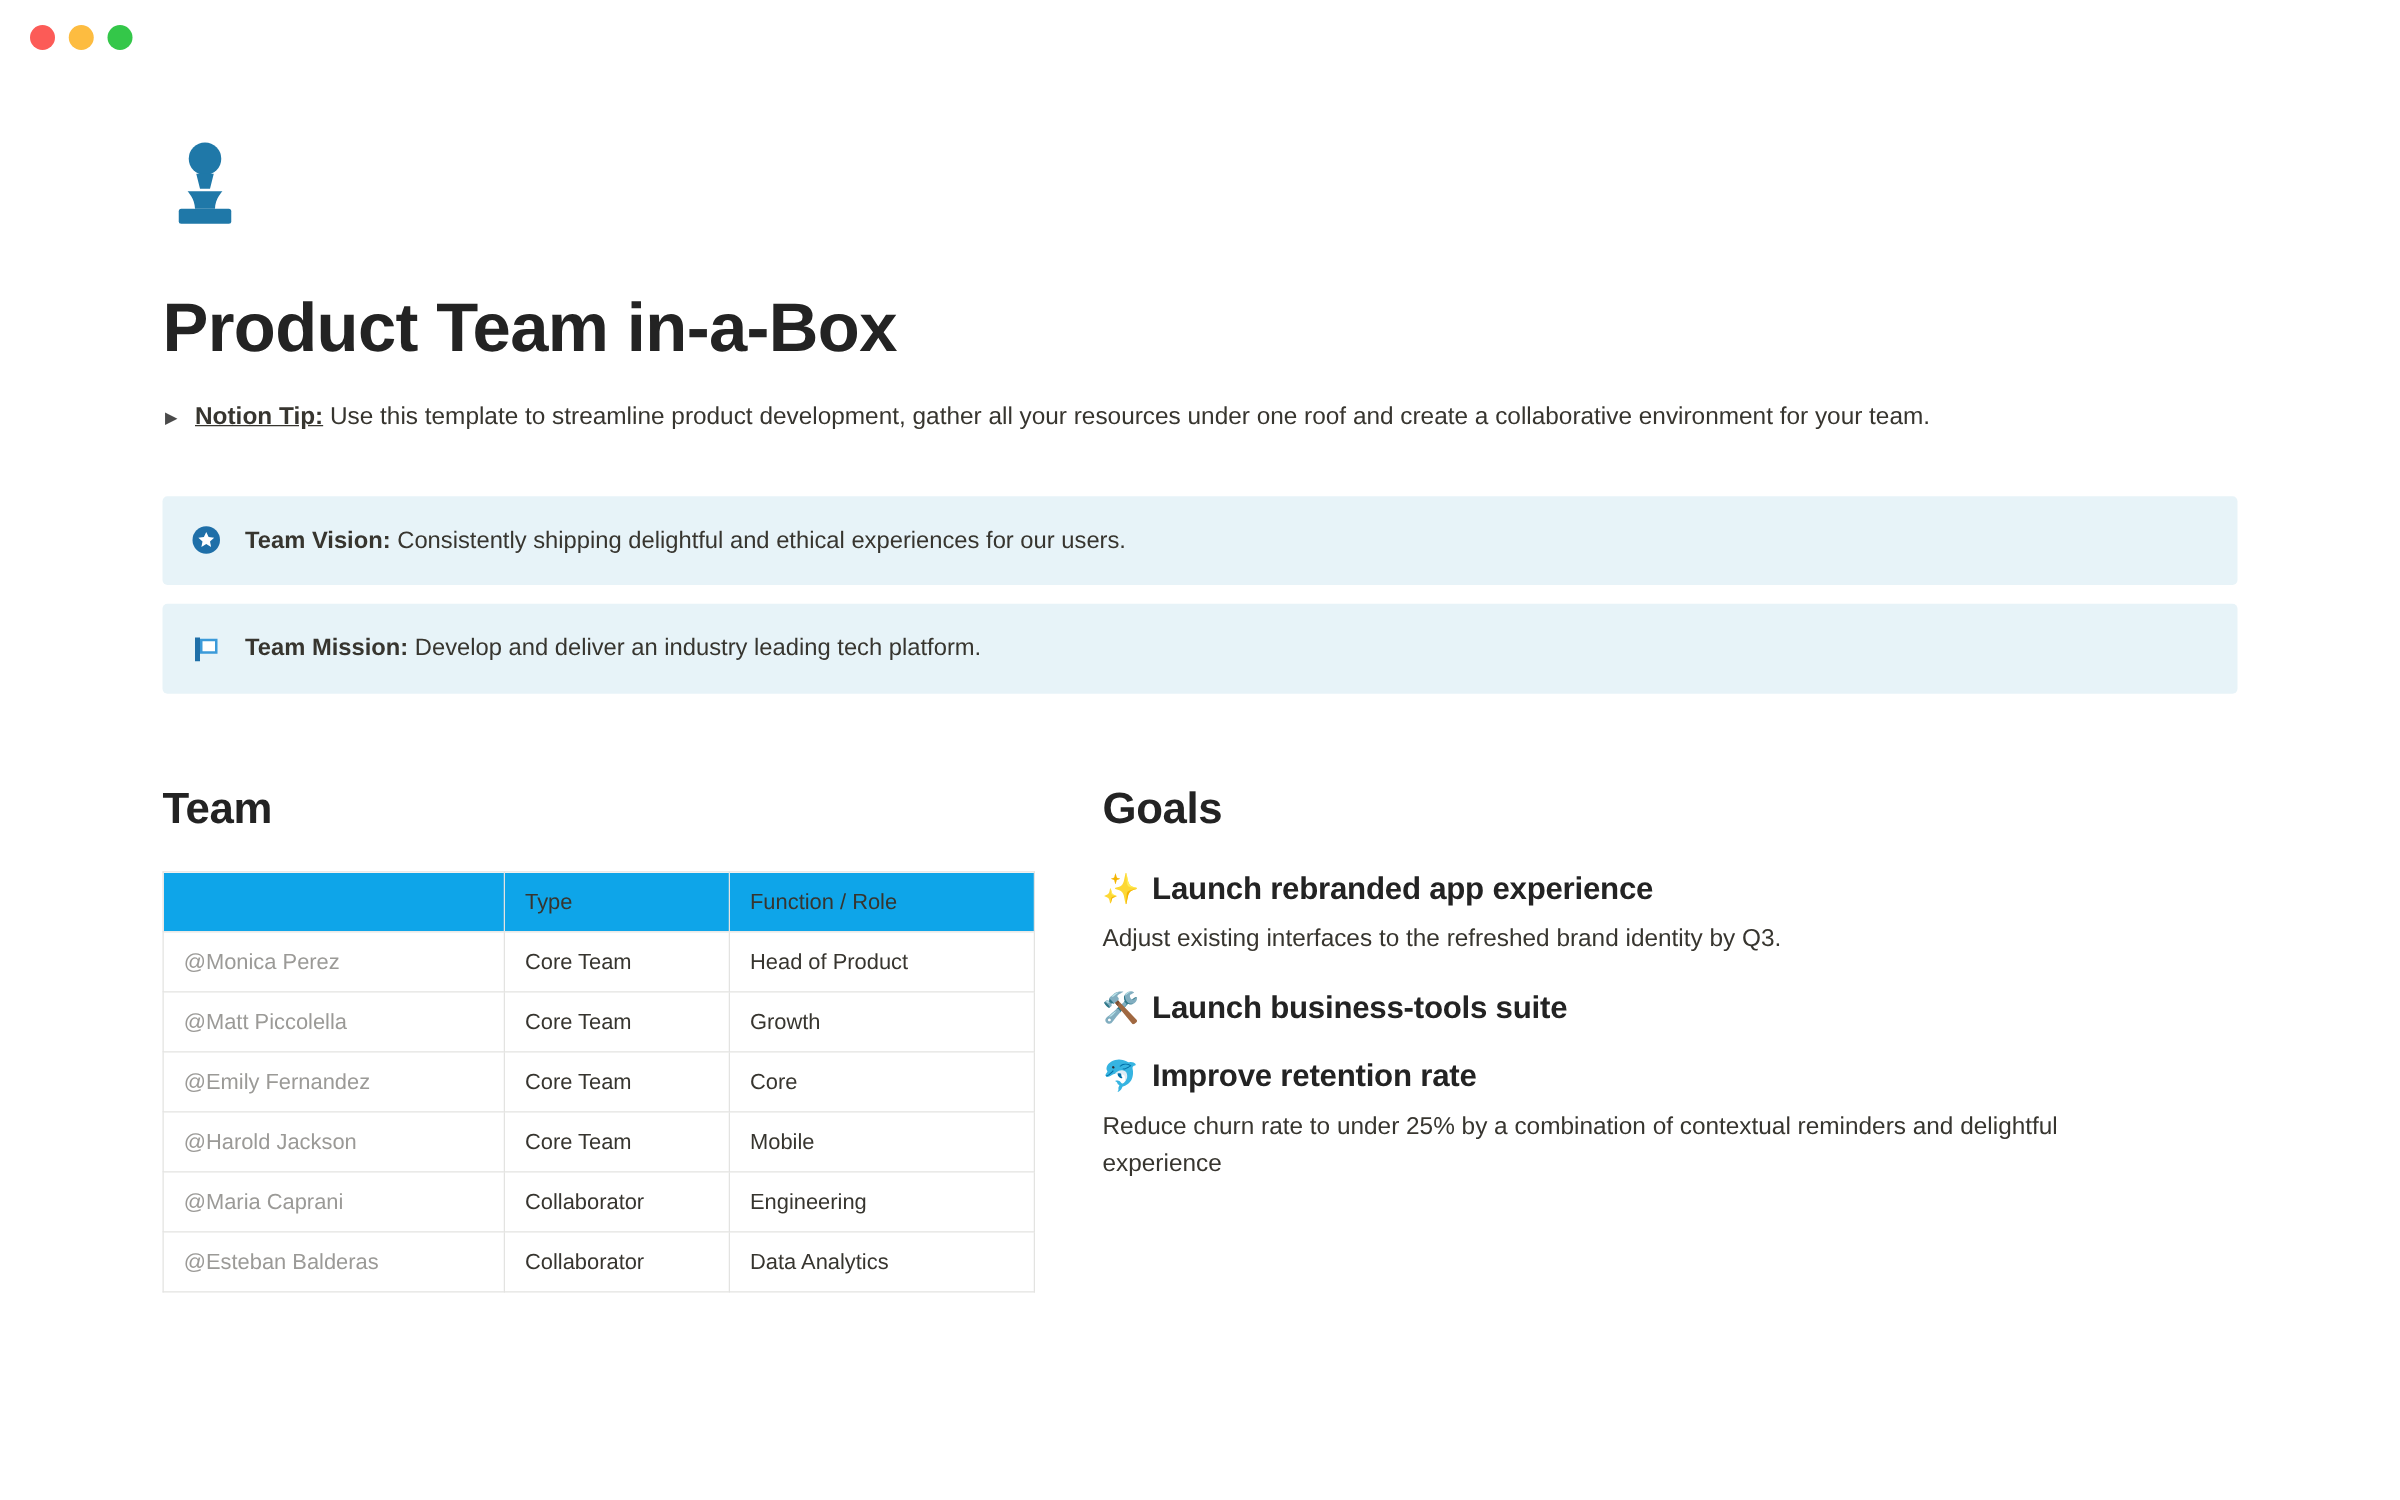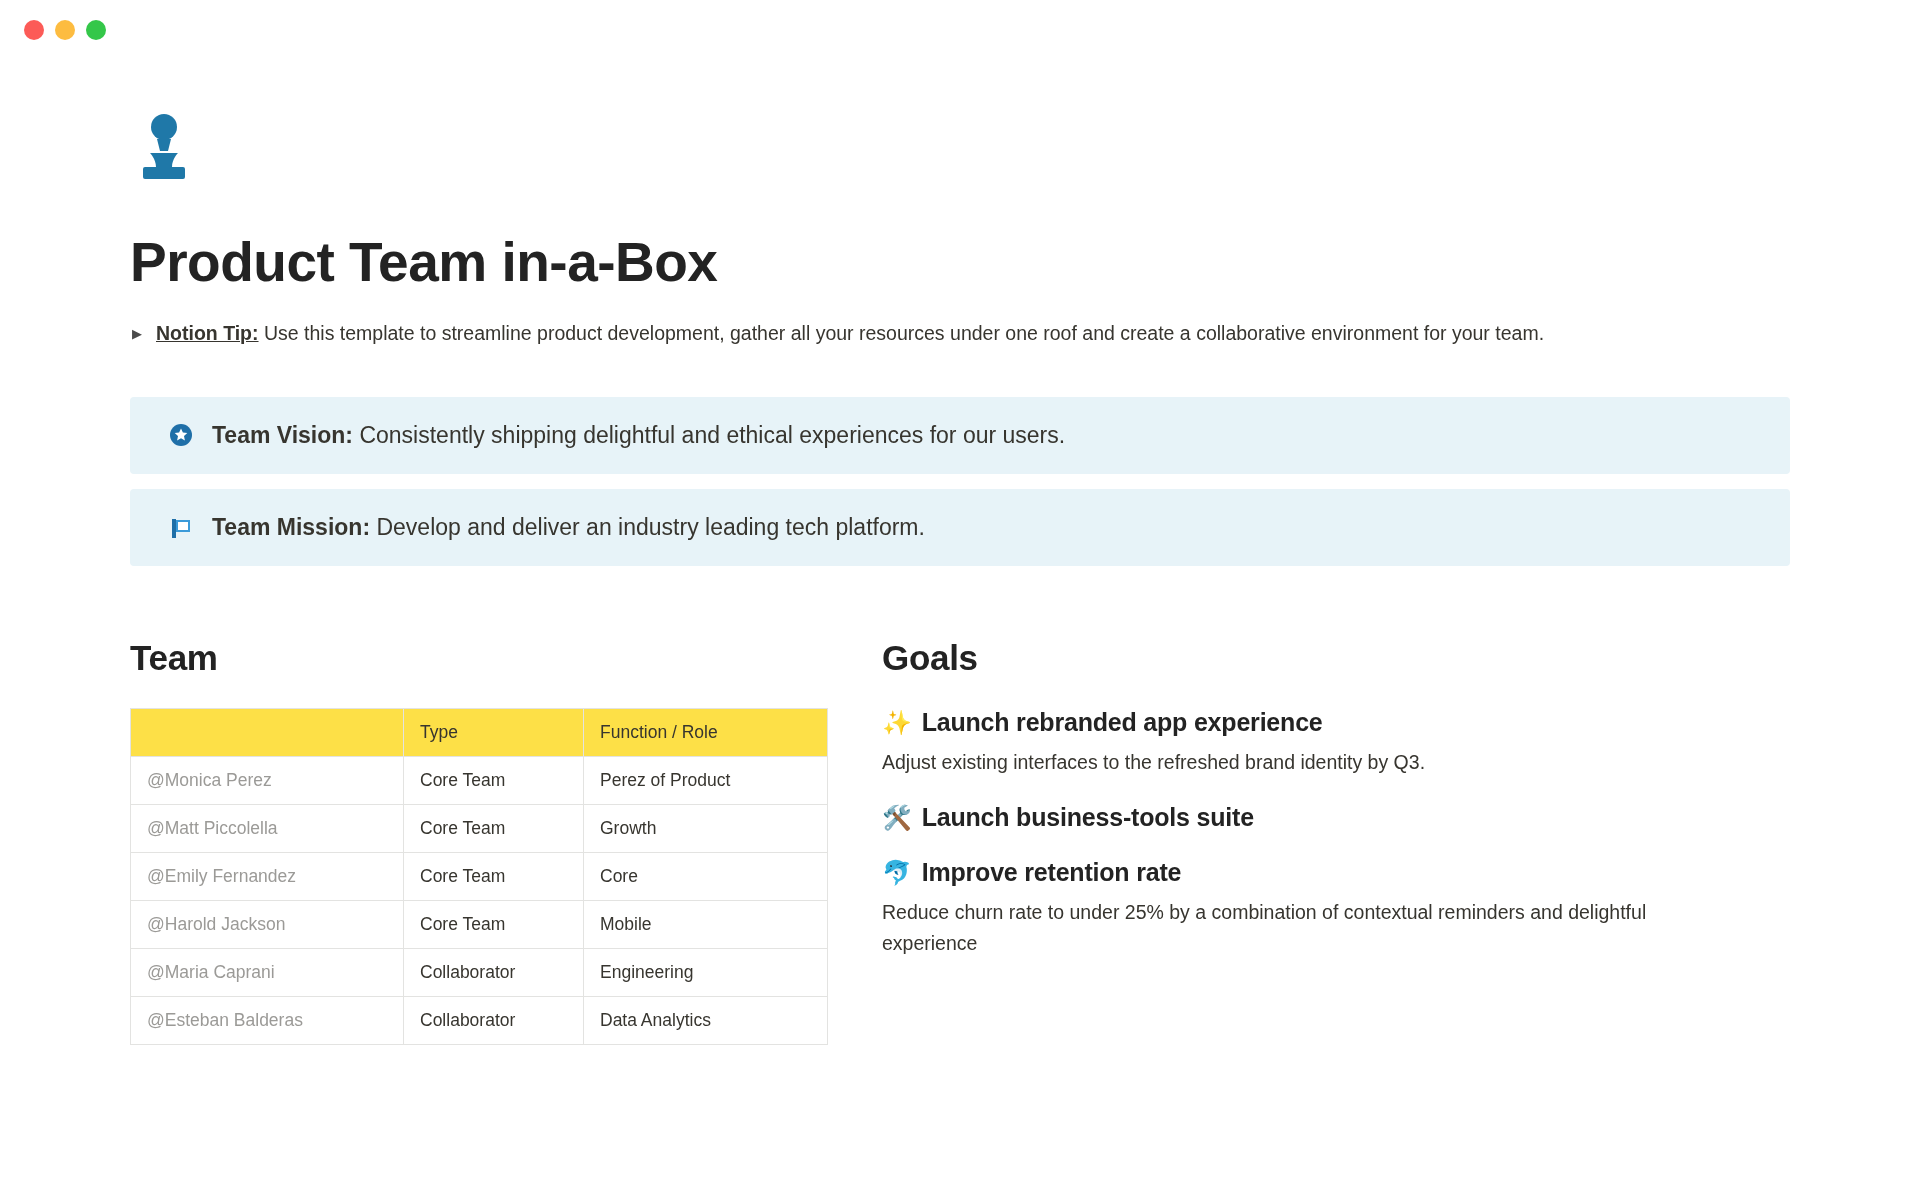--- a/index.html
+++ b/index.html
@@ -75,25 +75,25 @@
     user-select: none;
   }
   .toggle-label {
     font-weight: bold;
     text-decoration: underline;
   }
 
   .callout {
     background: #e7f3f8;
     border-radius: 4px;
-    padding: 22px 38px;
+    padding: 22px 22px;
     display: flex;
     align-items: center;
     gap: 18px;
-    font-size: 23px;
+    font-size: 19px;
     line-height: 1.45;
     margin-bottom: 15px;
   }
   .callout .ico {
     width: 26px;
     height: 26px;
     flex: 0 0 26px;
     display: flex;
     align-items: center;
     justify-content: center;
@@ -126,21 +126,21 @@
     border: 1px solid #e3e3e1;
     text-align: left;
     font-size: 17.5px;
     font-weight: normal;
     padding: 13px 16px;
     height: 47px;
     white-space: nowrap;
     overflow: hidden;
     text-overflow: ellipsis;
   }
-  table.team-table th { background: #fde047; color: #37352f; }
+  table.team-table th { background: #0ea5e9; color: #37352f; }
   table.team-table col.c-name { width: 273px; }
   table.team-table col.c-type { width: 180px; }
   table.team-table col.c-role { width: 244px; }
   td.mention { color: #9b9a97; }
 
   .goal { margin-bottom: 26px; }
   .goal-head {
     font-size: 25px;
     font-weight: bold;
     letter-spacing: -0.2px;
@@ -227,21 +227,21 @@
             <tr>
               <th></th>
               <th>Type</th>
               <th>Function / Role</th>
             </tr>
           </thead>
           <tbody>
             <tr>
               <td class="mention">@Monica Perez</td>
               <td>Core Team</td>
-              <td>Perez of Product</td>
+              <td>Head of Product</td>
             </tr>
             <tr>
               <td class="mention">@Matt Piccolella</td>
               <td>Core Team</td>
               <td>Growth</td>
             </tr>
             <tr>
               <td class="mention">@Emily Fernandez</td>
               <td>Core Team</td>
               <td>Core</td>

